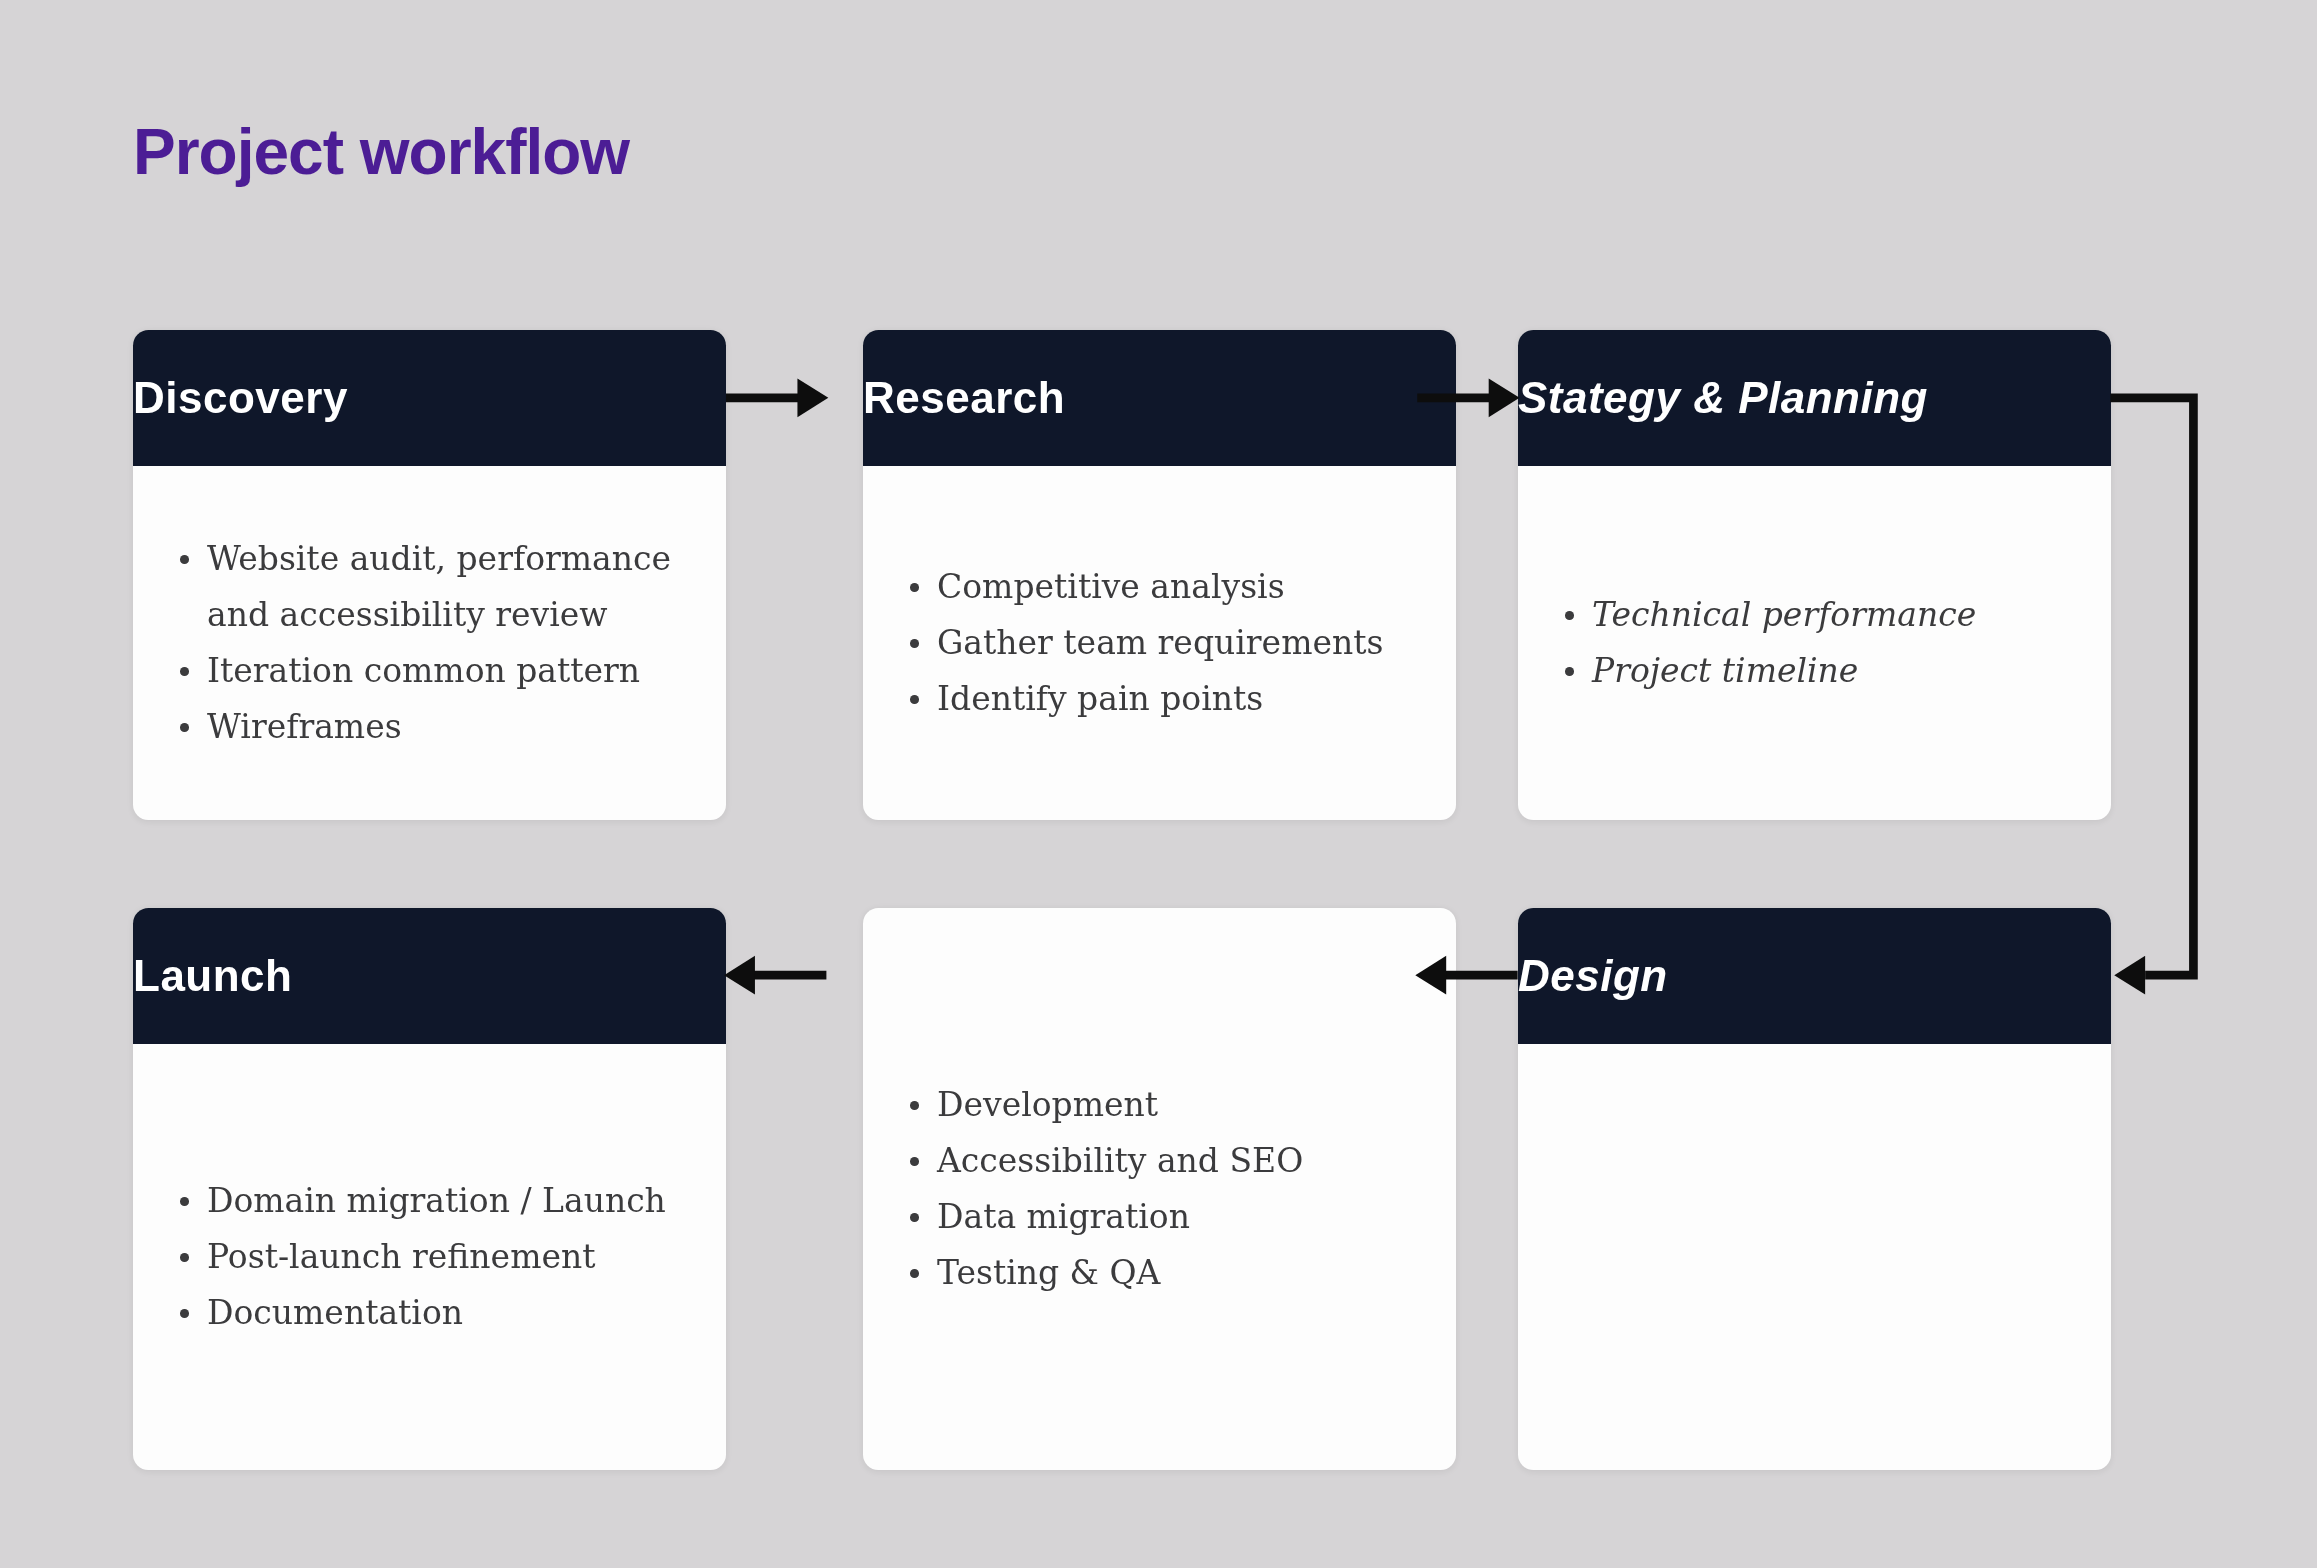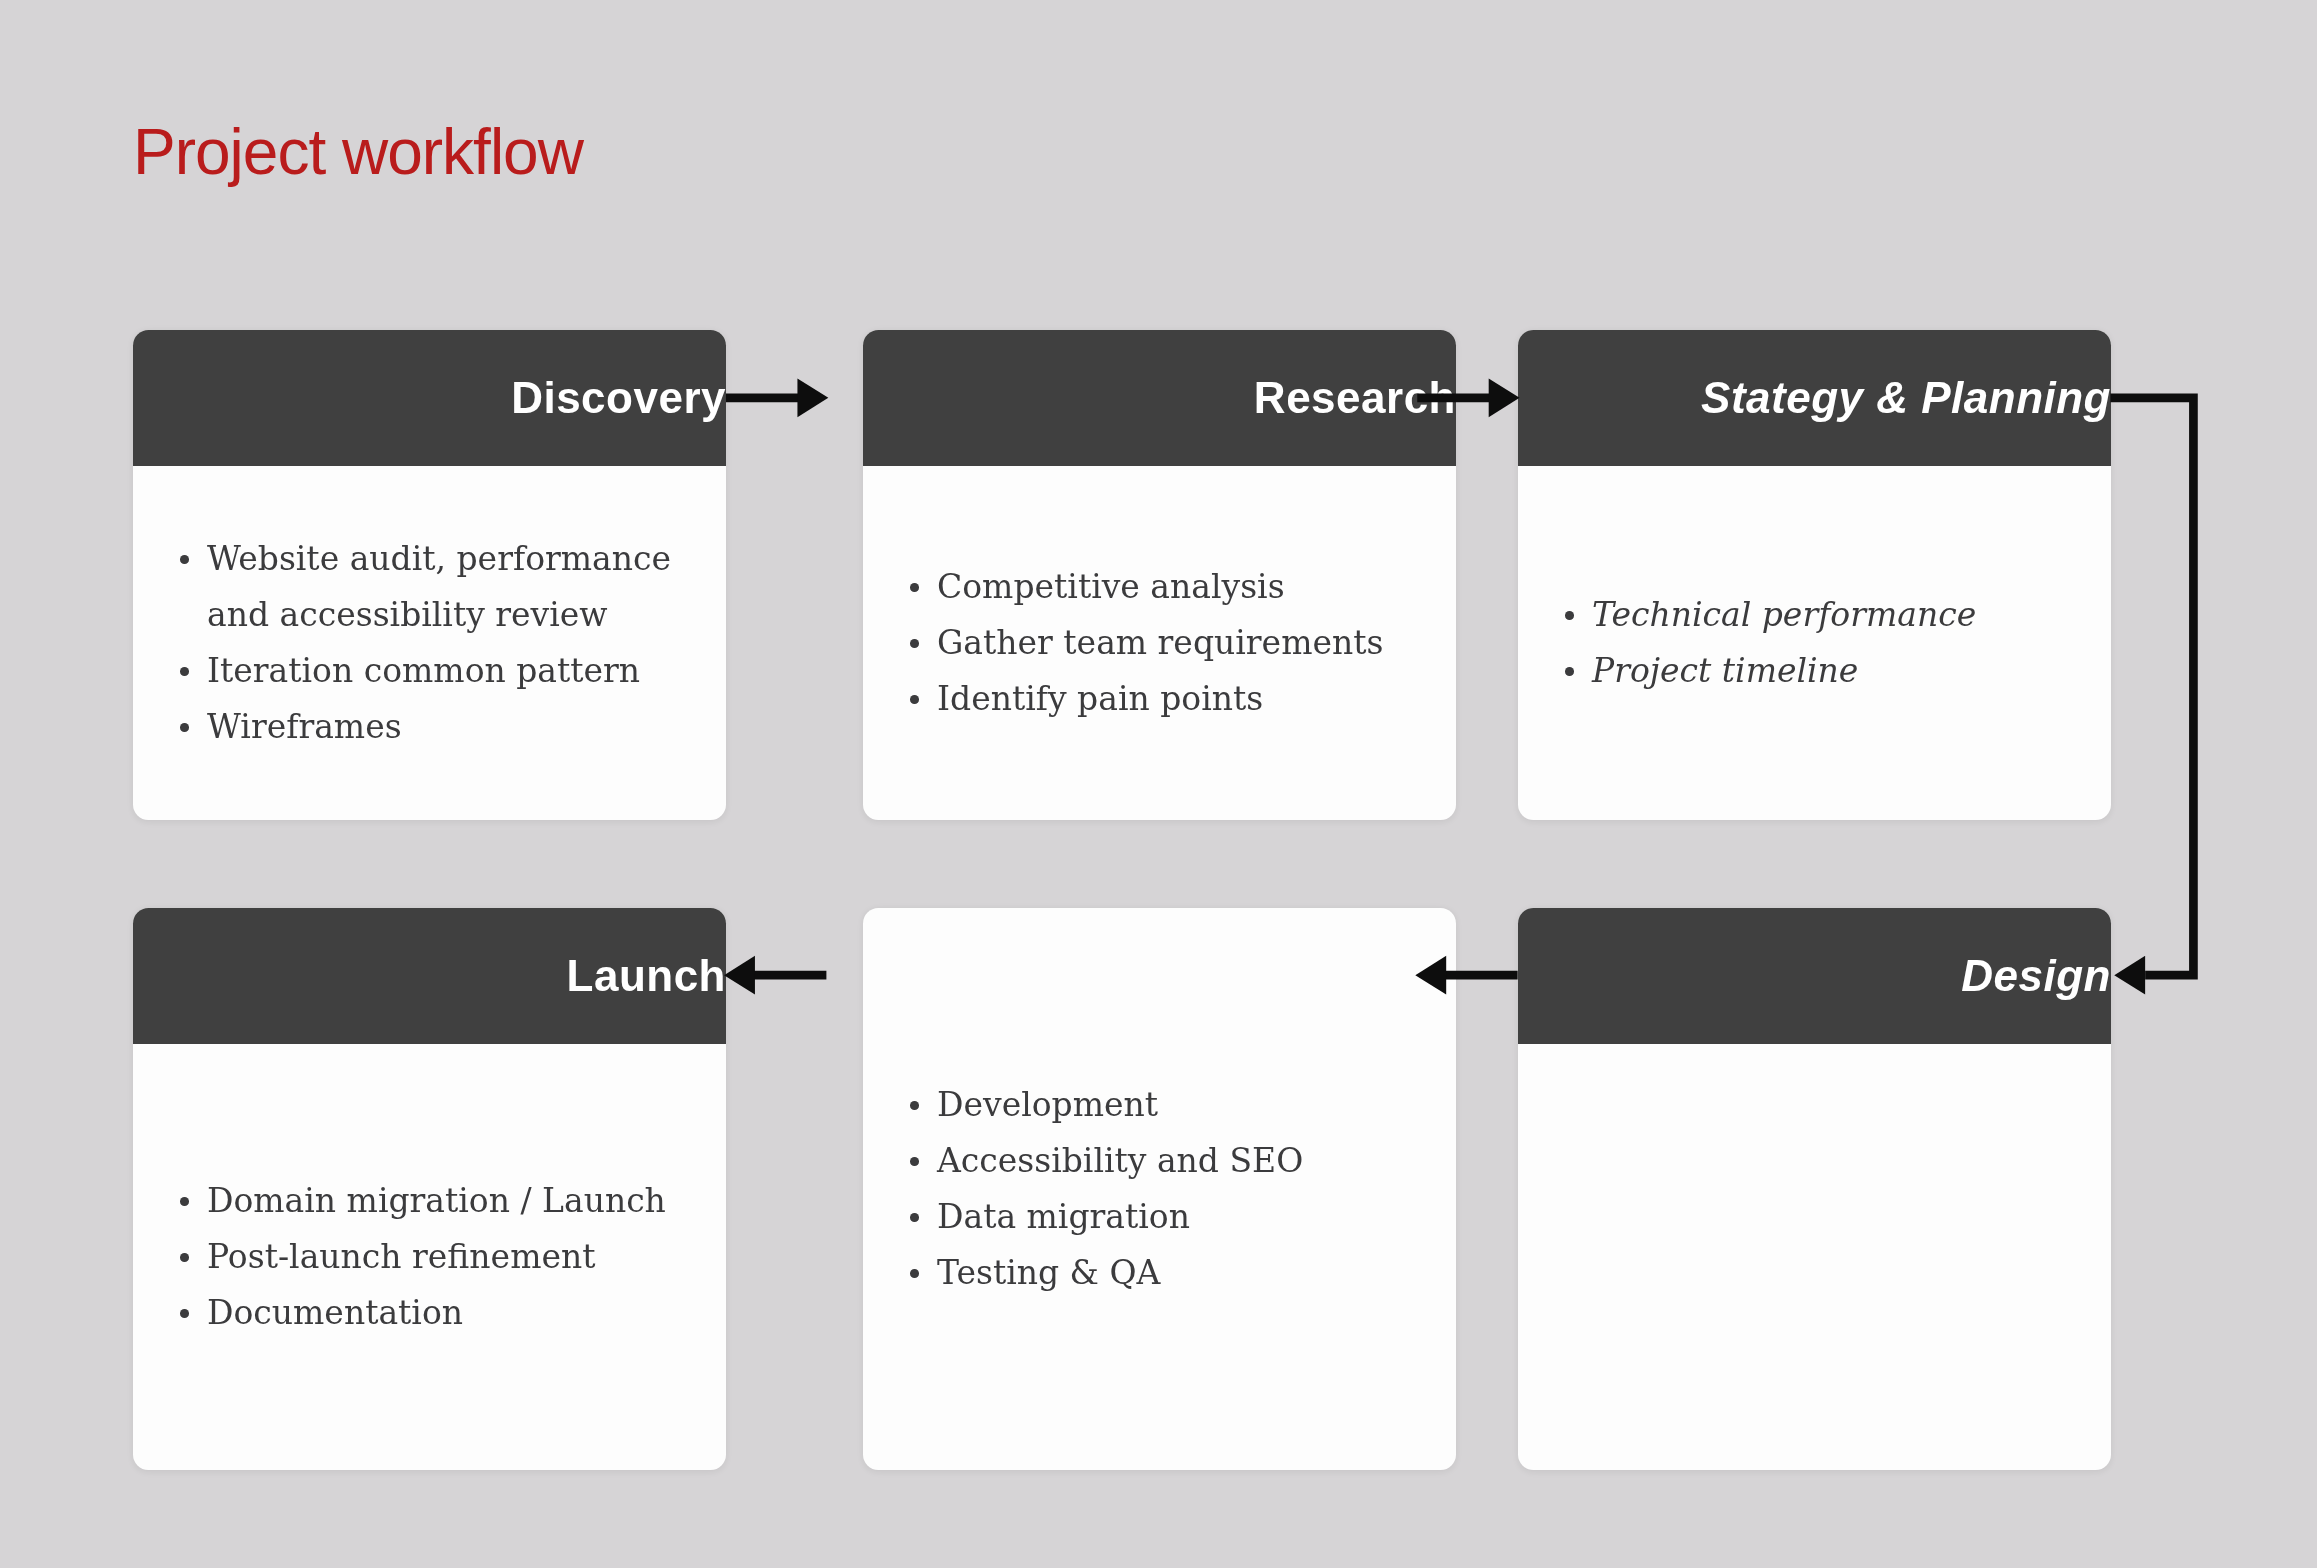--- a/index.html
+++ b/index.html
@@ -15,47 +15,47 @@
     overflow: hidden;
     font-family: "Liberation Sans", sans-serif;
   }
   .page-title {
     position: absolute;
     left: 133px;
     top: 114px;
     margin: 0;
     font-size: 64px;
     line-height: 77px;
-    font-weight: 400;
+    font-weight: 700;
     letter-spacing: -1px;
-    color: #b91c1c;
+    color: #4c1d95;
     font-family: "Liberation Sans", sans-serif;
   }
   .card {
     position: absolute;
     width: 593px;
     background: #fdfdfd;
     border-radius: 15.4px;
     box-shadow: 0 1.9px 7.7px rgba(0,0,0,0.07);
     display: flex;
     flex-direction: column;
   }
   .row1 { top: 330px; height: 490px; }
   .row2 { top: 908px; height: 562px; }
   .col1 { left: 133px; }
   .col2 { left: 863px; }
   .col3 { left: 1518px; font-style: italic; }
   .card-header {
     height: 136px;
     flex: 0 0 136px;
-    background: #404040;
+    background: #0f172a;
     border-radius: 15.4px 15.4px 0 0;
     display: flex;
     align-items: center;
-    justify-content: flex-end;
+    justify-content: flex-start;
   }
   .card-title {
     color: #ffffff;
     font-size: 44px;
     font-weight: 600;
     letter-spacing: 0.5px;
     font-family: "Liberation Sans", sans-serif;
   }
   .card-body {
     flex: 1 1 auto;

